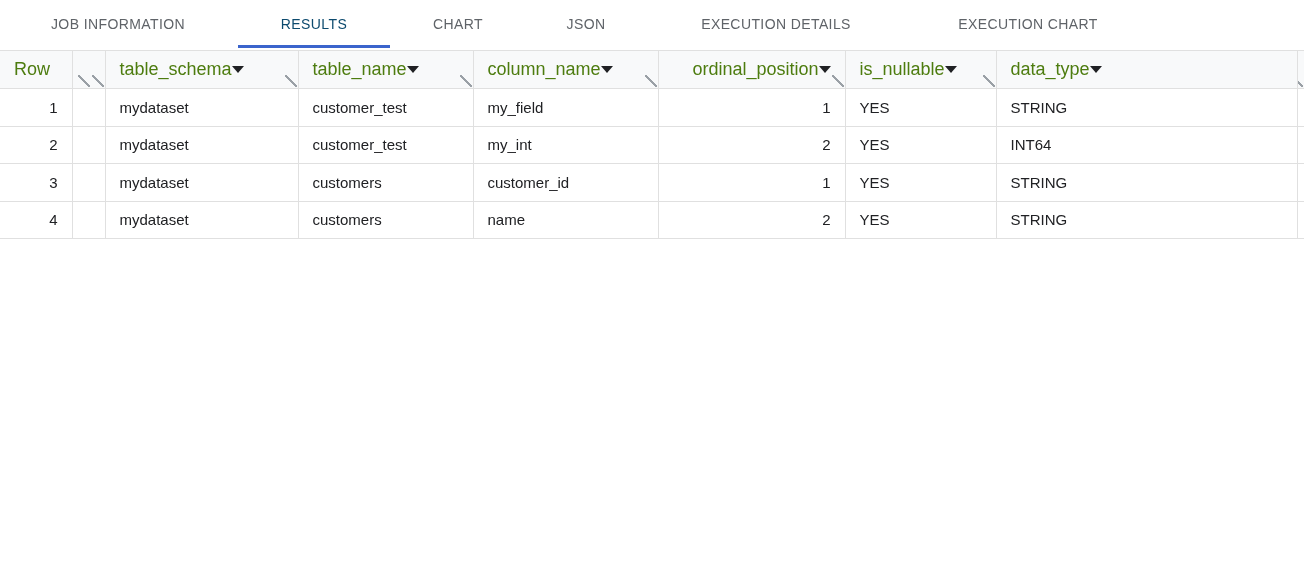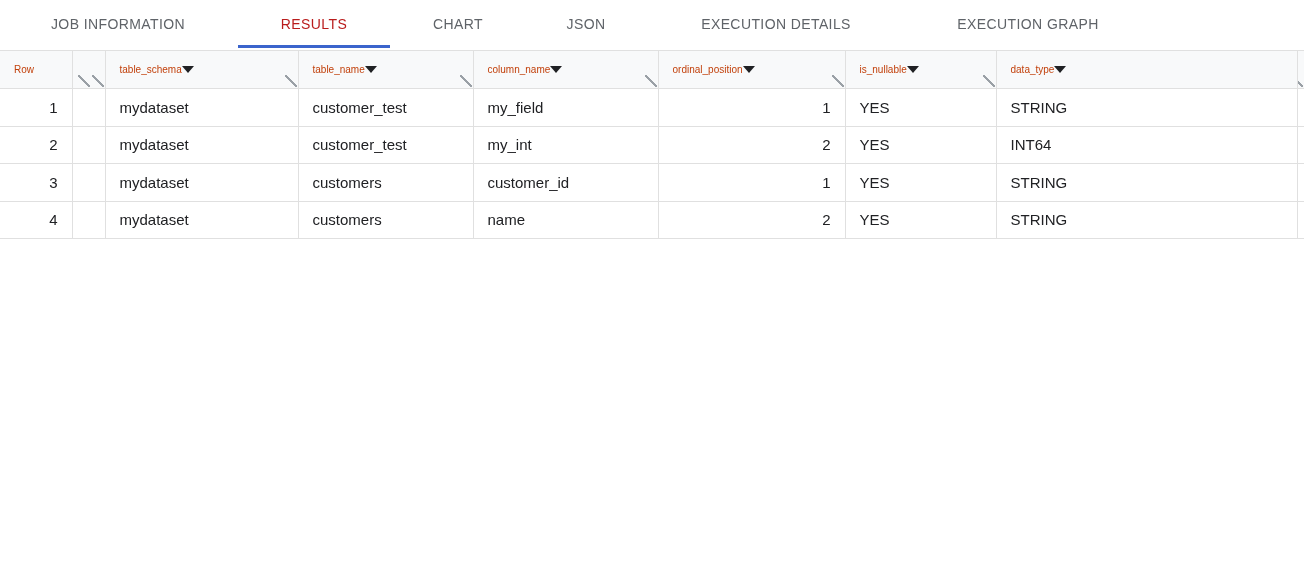--- a/index.html
+++ b/index.html
@@ -33,21 +33,21 @@
     letter-spacing: 0.4px;
     color: #5f6368;
     cursor: pointer;
     position: relative;
     white-space: nowrap;
     background: transparent;
     border: none;
     font-family: "Liberation Sans", sans-serif;
     padding: 0;
   }
-  .tab.active { color: #b91c1c; }
+  .tab.active { color: #0c4a6e; }
   .tab.active::after {
     content: "";
     position: absolute;
     left: 0; right: 0;
     bottom: 0;
     height: 3px;
     background: #3b64cc;
   }
   
   .tab-job   { position: absolute; left: 12px;  width: 212px; }
@@ -75,22 +75,22 @@
     padding: 0 14px;
     font-weight: normal;
     overflow: hidden;
     white-space: nowrap;
     vertical-align: middle;
   }
   table.results thead th {
     height: 38px;
     background: #f8f9fa;
     border-top: 1px solid #e0e0e0;
-    color: #c2410c;
-    font-size: 10px;
+    color: #4d7c0f;
+    font-size: 18px;
     position: relative;
     text-align: left;
   }
   table.results thead th .hcell {
     display: flex;
     align-items: center;
     gap: 0;
   }
   .caret {
     width: 0; height: 0;
@@ -140,21 +140,21 @@
     padding: 0;
   }
   th.rowhead { border-right: none; }
   th.rowpad-h {
     background: #f8f9fa;
     border-right: 1px solid #e0e0e0;
     padding: 0;
     position: relative;
   }
   td.num { text-align: right; padding-right: 22px; }
-  th.num-h .hcell { justify-content: flex-start; }
+  th.num-h .hcell { justify-content: flex-end; }
   td.last, th.last { border-right: 1px solid #e0e0e0; }
 
   
   col.c-row     { width: 72px; }
   col.c-rowpad  { width: 33px; }
   col.c-schema  { width: 193px; }
   col.c-tname   { width: 175px; }
   col.c-cname   { width: 185px; }
   col.c-ord     { width: 187px; }
   col.c-null    { width: 151px; }
@@ -165,21 +165,21 @@
 </style>
 </head>
 <body>
 
 <div class="tabbar">
   <button class="tab tab-job">JOB INFORMATION</button>
   <button class="tab tab-res active">RESULTS</button>
   <button class="tab tab-json">JSON</button>
   <button class="tab tab-chart">CHART</button>
   <button class="tab tab-exd">EXECUTION DETAILS</button>
-  <button class="tab tab-exg">EXECUTION GRAPH</button>
+  <button class="tab tab-exg">EXECUTION CHART</button>
 </div>
 
 <div class="table-wrap">
   <table class="results">
     <colgroup>
       <col class="c-row">
         <col class="c-rowpad">
       <col class="c-schema">
         <col class="c-tname">
         <col class="c-cname">

